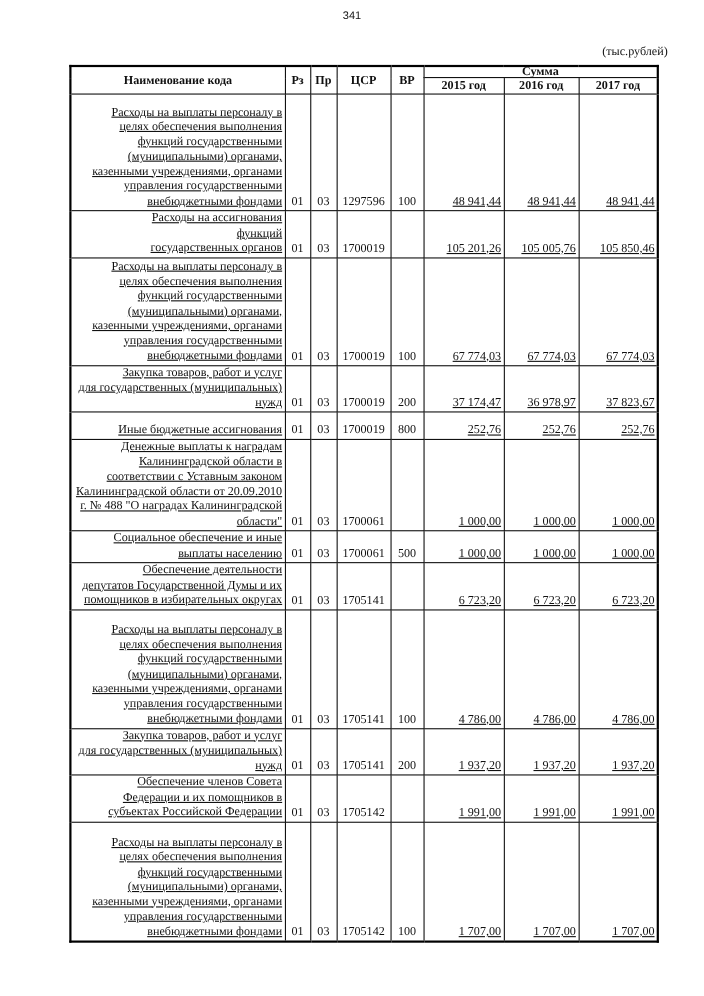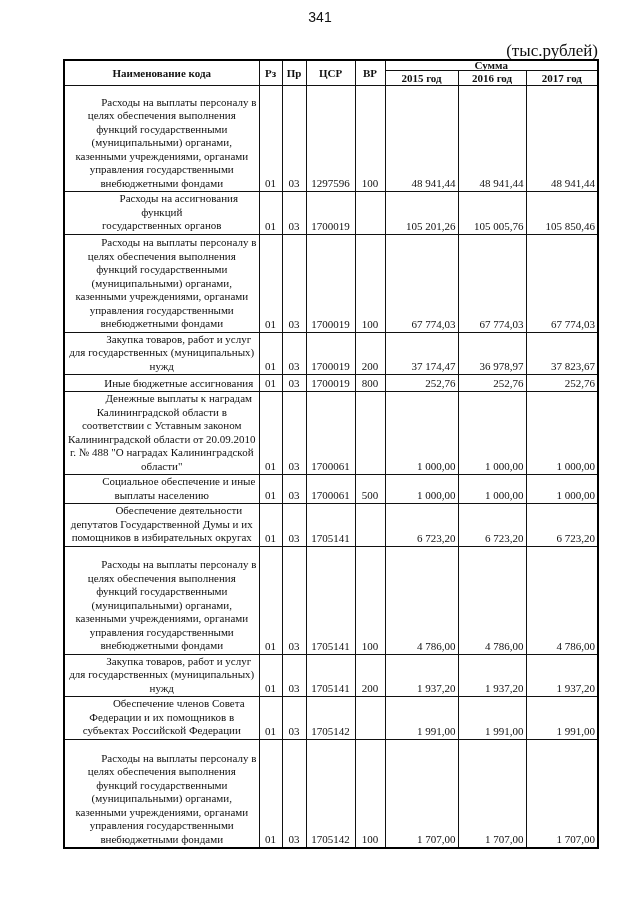--- a/index.html
+++ b/index.html
@@ -1,32 +1,32 @@
 <!DOCTYPE html>
 <html><head>
 <meta charset="utf-8">
 <style>
   html, body { margin:0; padding:0; background:#ffffff; }
   body { width:640px; height:905px; position:relative; overflow:hidden;
          font-family:"Liberation Serif", serif; color:#111; }
   .page-number { position:absolute; top:9px; left:0; width:640px; text-align:center;
-                 font-family:"Liberation Sans", sans-serif; font-size:14px; }
-  .units { position:absolute; top:41px; right:42px; font-size:17px; }
+                 font-family:"Liberation Sans", sans-serif; font-size:10px; }
+  .units { position:absolute; top:41px; right:33px; font-size:11px; }
   table.budget { position:absolute; top:59px; left:63px; width:534px;
                  border-collapse:collapse; table-layout:fixed; font-size:11px; }
   table.budget td, table.budget th { border:1px solid #111; padding:0 2px 1px 2px; }
   table.budget th { font-weight:bold; font-size:11px; text-align:center; }
   .thick-top { border-top:2px solid #000 !important; }
   .thick-bottom { border-bottom:2px solid #000 !important; }
   .thick-right { border-right:2px solid #000 !important;margin-top:24px; }
   .thick-left { border-left:2px solid #000 !important; }
-  td.name { text-align:center; vertical-align:bottom; line-height:13.5px; padding-left:1px; }
+  td.name { text-align:right; vertical-align:bottom; line-height:13.5px; padding-left:1px;text-decoration:underline; }
   td.name .first { display:block; text-indent:34px; }
   td.code { text-align:center; vertical-align:bottom; line-height:13px; }
-  td.num { text-align:right; vertical-align:bottom; line-height:13px; }
+  td.num { text-align:right; vertical-align:bottom; line-height:13px;text-decoration:underline; }
 </style>
 </head>
 <body>
 
 <div class="page-number">341</div>
 <div class="units">(тыс.рублей)</div>
 
 <table class="budget">
   <colgroup>
     <col style="width:195px">
@@ -87,21 +87,21 @@
       <tr style="height: 40px;">
         <td class="name thick-left"><span class="first">Закупка товаров, работ и услуг</span><span>для государственных (муниципальных) нужд</span></td>
         <td class="code">01</td>
         <td class="code">03</td>
         <td class="code">1700019</td>
         <td class="code">200</td>
         <td class="num">37 174,47</td>
         <td class="num">36 978,97</td>
         <td class="num thick-right">37 823,67</td>
       </tr>
-      <tr style="height: 17px;">
+      <tr style="height: 25px;">
         <td class="name thick-left"><span class="first">Иные бюджетные ассигнования</span><span></span></td>
         <td class="code">01</td>
         <td class="code">03</td>
         <td class="code">1700019</td>
         <td class="code">800</td>
         <td class="num">252,76</td>
         <td class="num">252,76</td>
         <td class="num thick-right">252,76</td>
       </tr>
       <tr style="height: 81px;">

